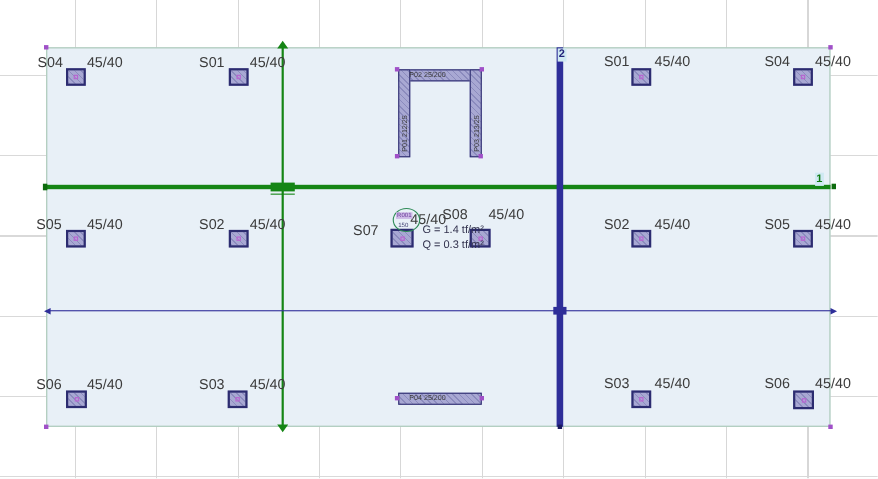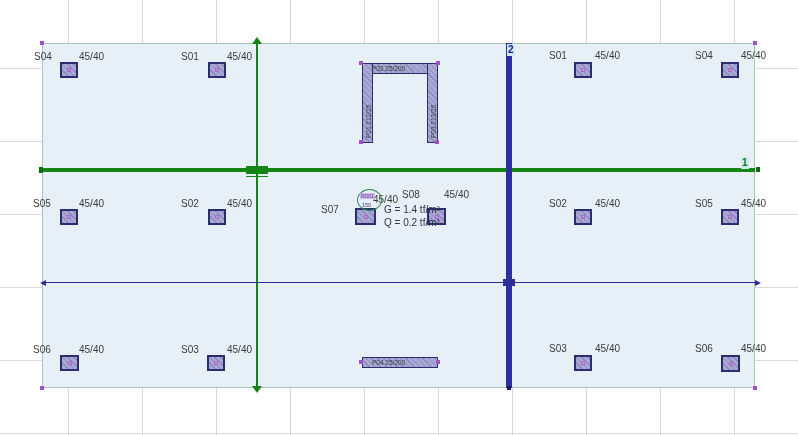--- a/index.html
+++ b/index.html
@@ -46,21 +46,21 @@
   .col{
     position:absolute;box-sizing:border-box;border:2px solid #2c2c70;
     background-color:#a8a8d3;z-index:20;
     background-image:repeating-linear-gradient(45deg,rgba(86,86,150,0.35) 0 1px,transparent 1px 4px);
   }
   .col .cdot{
     position:absolute;left:50%;top:50%;width:4px;height:4px;margin:-2px 0 0 -2px;
     border:1px solid #b565d0;box-sizing:border-box;background:rgba(200,140,220,0.35);
   }
   .lbl{
-    position:absolute;font-size:10px;line-height:8px;color:#3c3c3c;
+    position:absolute;font-size:13px;line-height:8px;color:#3c3c3c;
     white-space:nowrap;z-index:21;letter-spacing:0;
   }
   
   .wall{
     position:absolute;box-sizing:border-box;border:1px solid #2c2c70;
     background-color:#a8a8d3;z-index:20;
     background-image:repeating-linear-gradient(45deg,rgba(86,86,150,0.35) 0 1px,transparent 1px 4px);
   }
   .wall-lbl{
     position:absolute;font-size:6.5px;line-height:7px;color:#3a3a3a;
@@ -216,15 +216,15 @@
   <div class="col" style="left:721px;top:355px;width:19px;height:17px">
       <span class="cdot"></span>
     </div>
   <span class="lbl" style="left:695px;top:345px">S06</span>
   <span class="lbl" style="left:741px;top:345px">45/40</span>
 
   <div class="ellipse"></div>
   <span class="region-tag">R001</span>
   <span class="region-sub">150</span>
   <span class="loadtxt g">G = 1.4  tf/m²</span>
-  <span class="loadtxt q">Q = 0.2  tf/m²</span>
+  <span class="loadtxt q">Q = 0.3  tf/m²</span>
 
 </div>
 
 </body></html>

